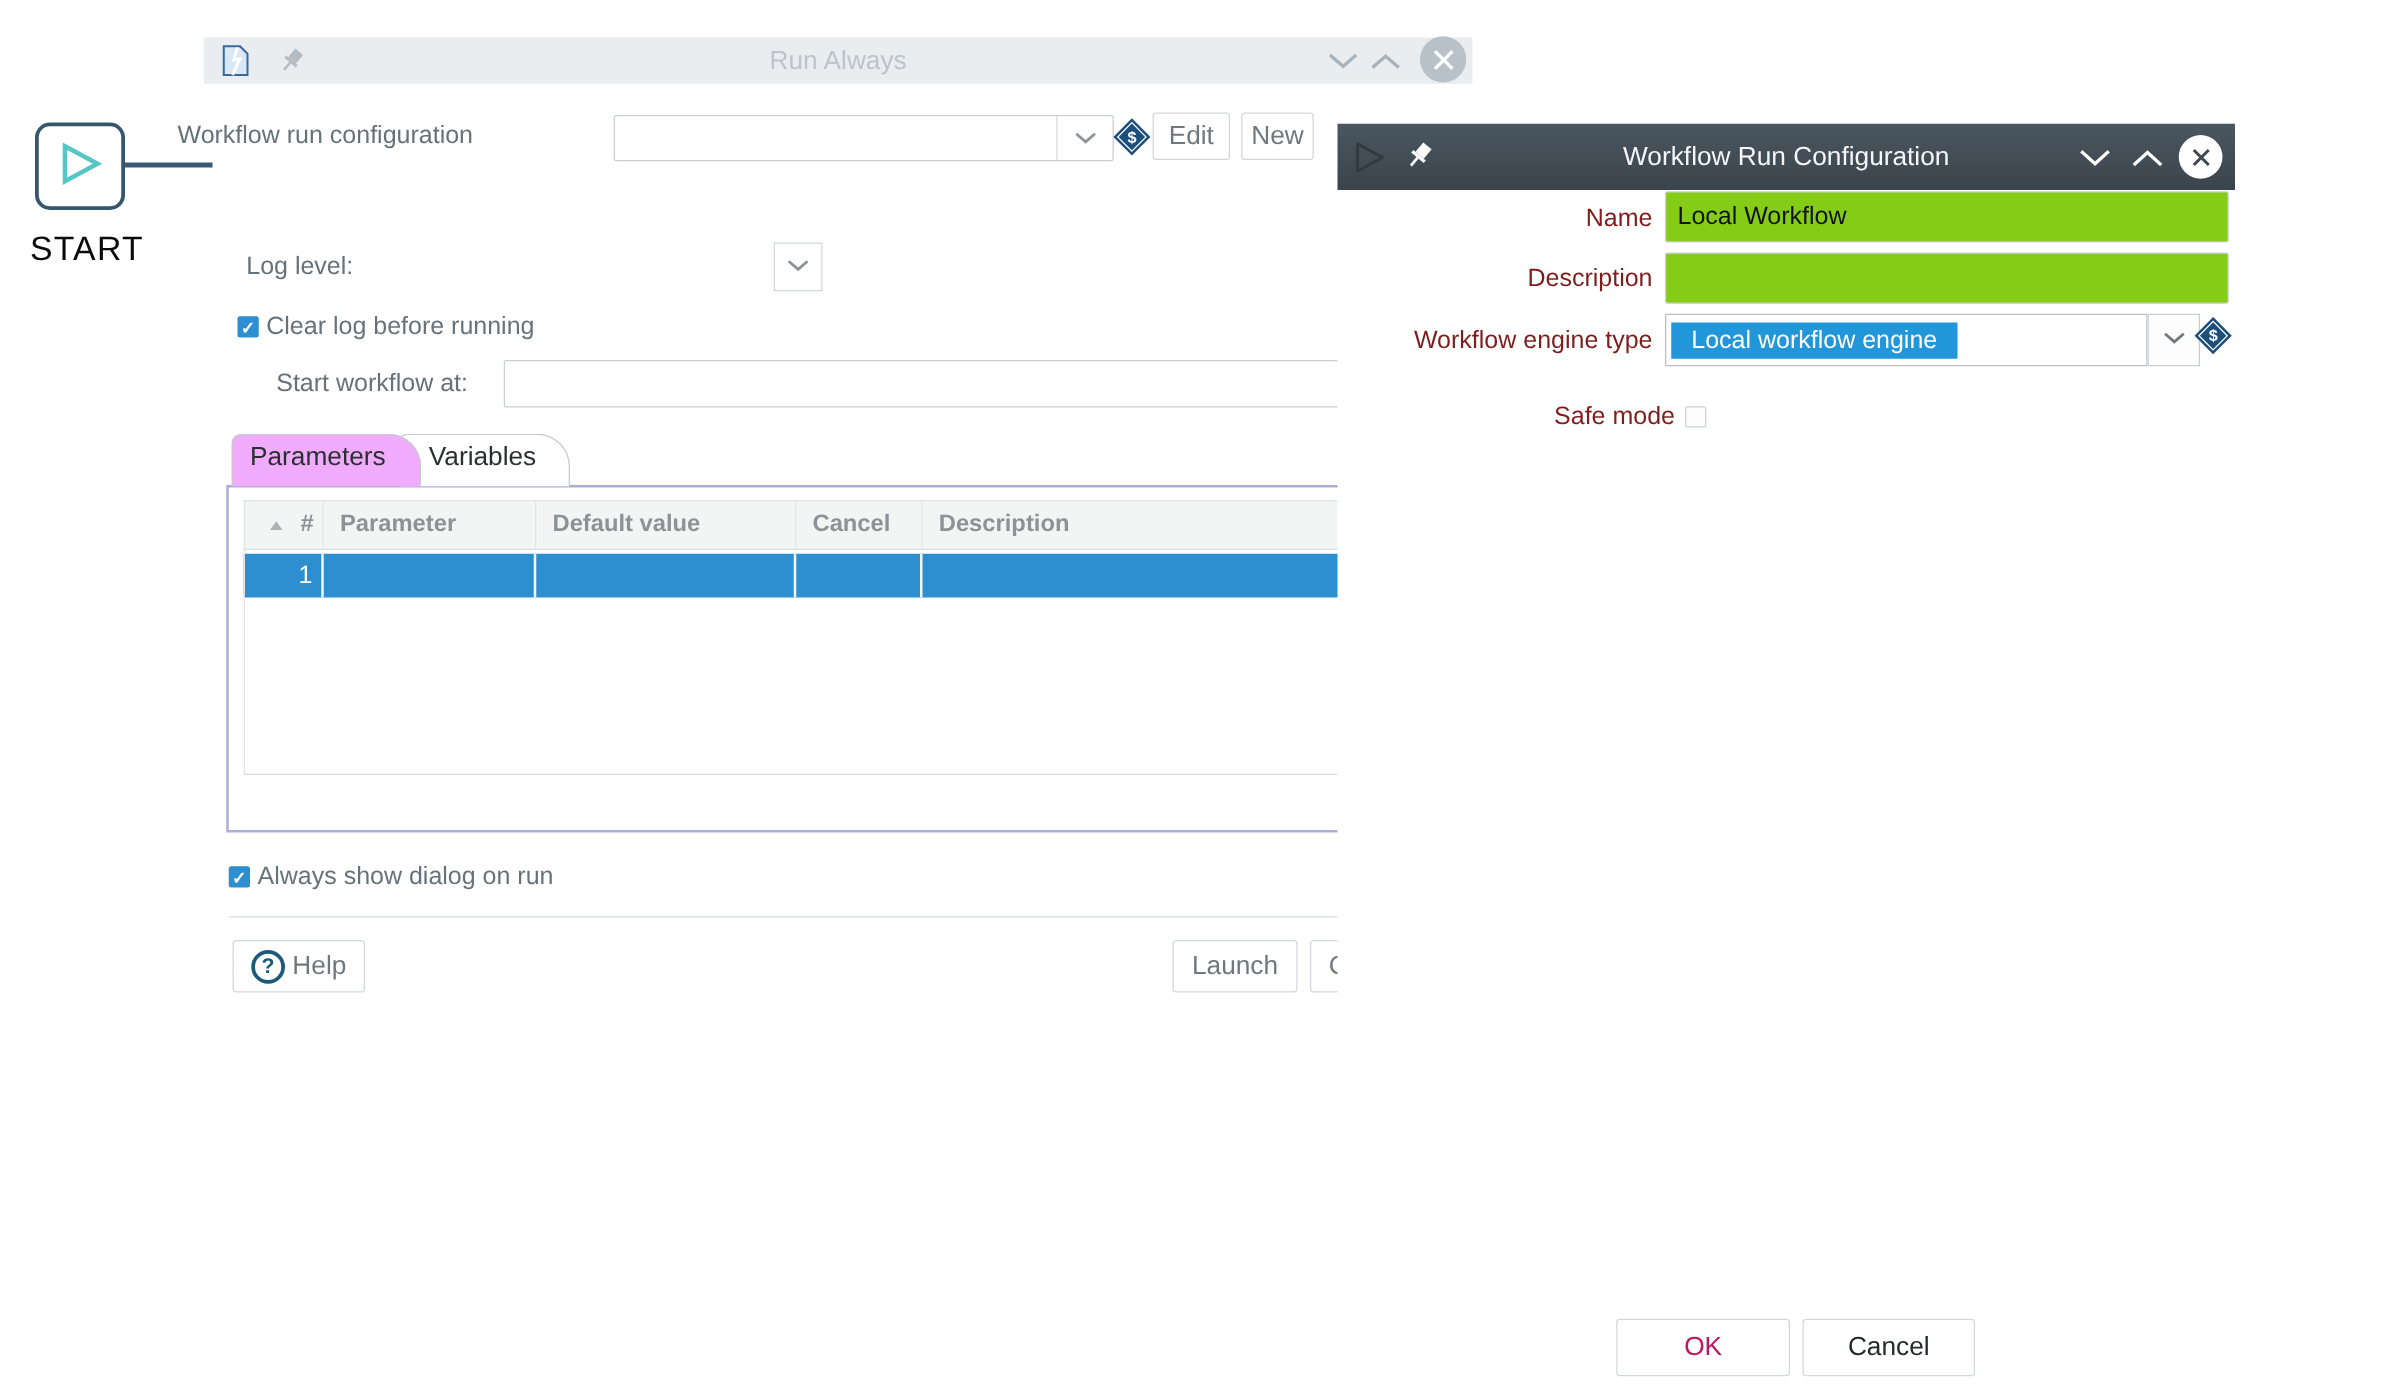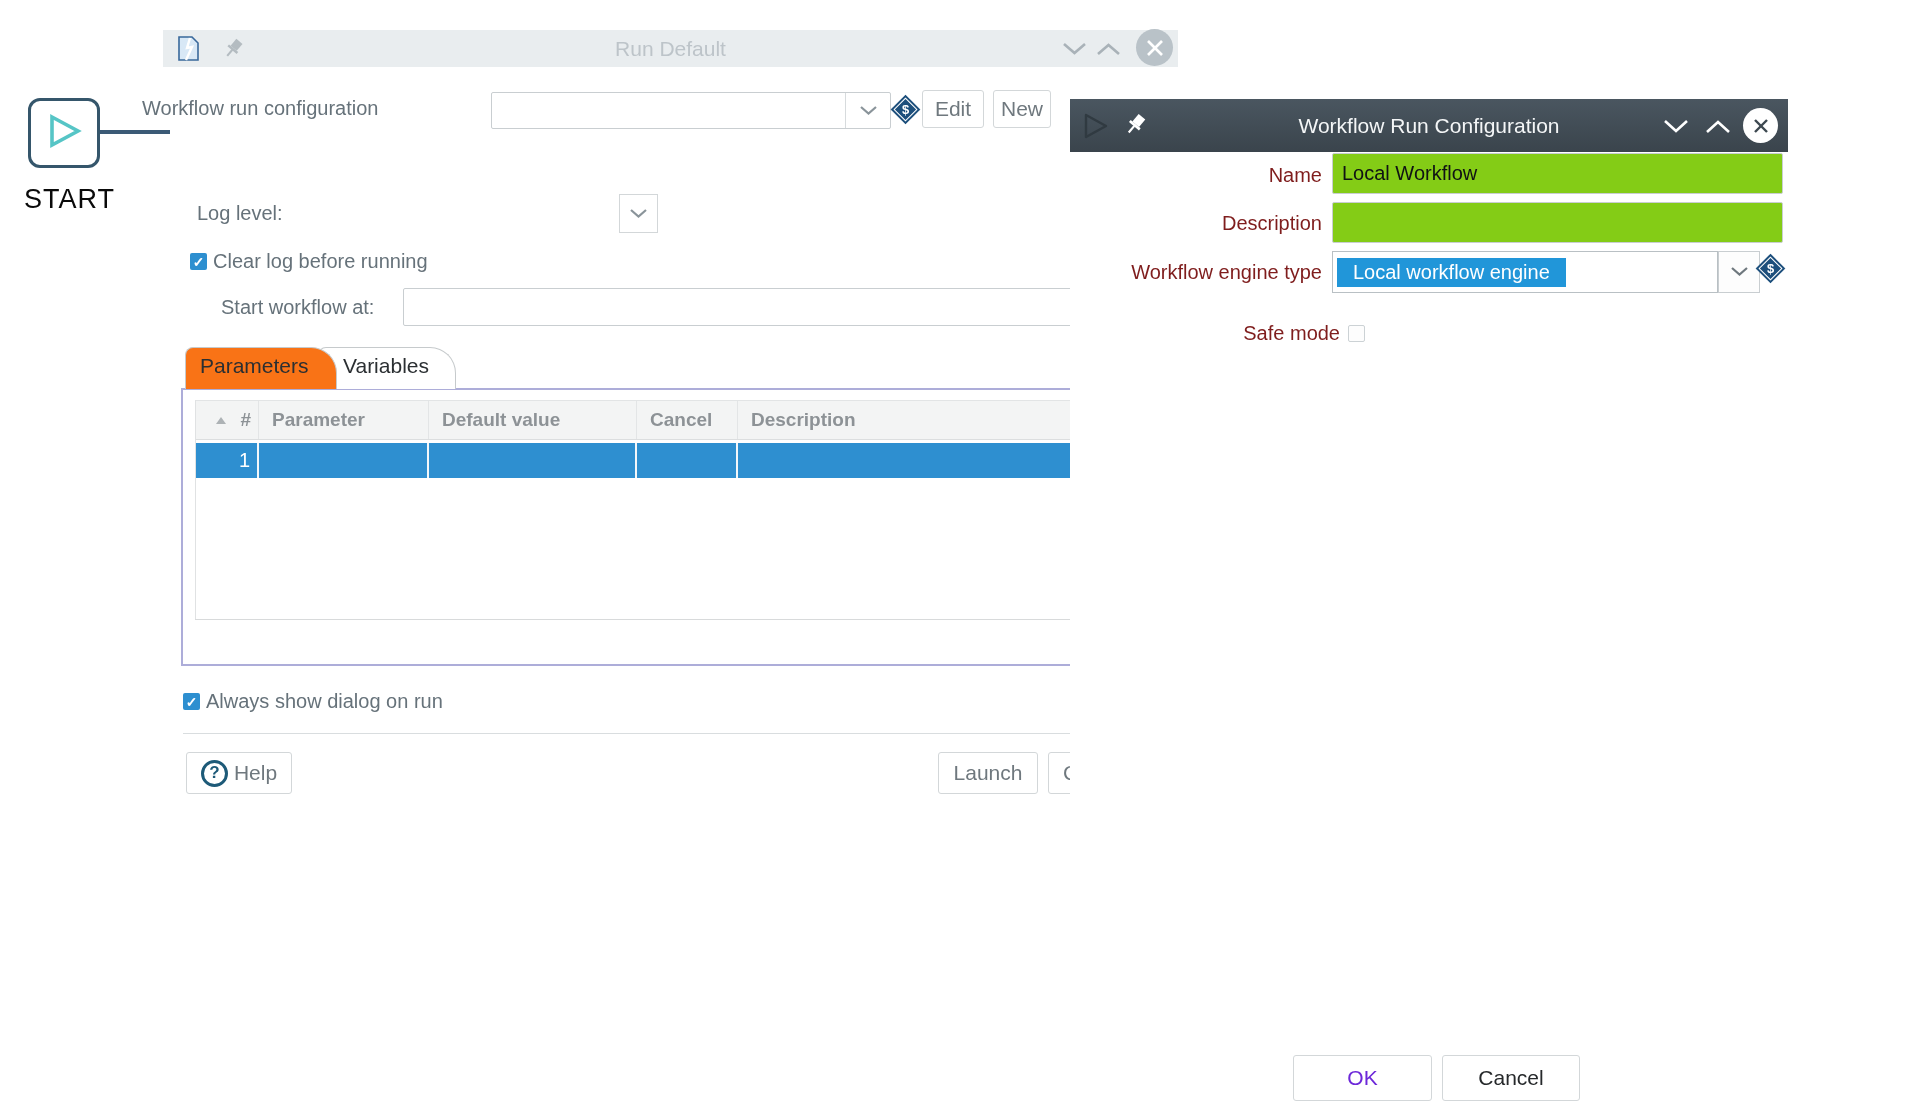--- a/index.html
+++ b/index.html
@@ -101,21 +101,21 @@
                         background:#ffffff; display:flex; align-items:center; justify-content:center; }
 
   .f-label { position:absolute; width:250px; text-align:right; color:#7f1d1d; font-size:20px; }
   .f-input { position:absolute; left:262px; width:451px; height:41px; font-size:20px; padding-left:9px;
              border:1px solid #c9ced1; border-radius:2px; background:#84cc16; color:#101214; }
   .engine-combo { position:absolute; left:262px; top:152px; width:386px; height:42px; border:1px solid #b9c0c4;
                   background:#fff; display:flex; align-items:center; padding-left:4px; }
   .engine-sel { background:#2196d9; color:#fff; font-size:20px; padding:3px 16px; }
   .engine-arrowbtn { position:absolute; left:648px; top:152px; width:42px; height:42px; border:1px solid #c9ced1;
                      background:#fdfdfd; display:flex; align-items:center; justify-content:center; }
-  .ok-btn { position:absolute; left:223px; top:956px; width:139px; height:46px; color:#6d28d9; }
+  .ok-btn { position:absolute; left:223px; top:956px; width:139px; height:46px; color:#be185d; }
   .cancel-btn { position:absolute; left:372px; top:956px; width:138px; height:46px; color:#26292b; }
 </style>
 </head>
 <body>
 
 <div id="stage">
 
   <div class="abs connector"></div>
   <div class="abs start-box">
     <span>
@@ -135,21 +135,21 @@
     </span>
     <span class="ro-ticon" style="left:58px; top:7px;">
       <svg width="24" height="24" viewBox="0 0 24 24">
         <g transform="rotate(40 12 12)" fill="#b4bcc1">
           <rect x="8" y="2" width="8" height="9"></rect>
             <rect x="6" y="11" width="12" height="2.5"></rect>
             <rect x="11" y="13" width="2" height="8"></rect>
         </g>
       </svg>
     </span>
-    <span class="ro-title">Run Default</span>
+    <span class="ro-title">Run Always</span>
     <span class="winbtn" style="left:898px;">
       <svg width="25" height="14">
           <polyline points="2,2 12.5,11 23,2" fill="none" stroke="#a9b2b8" stroke-width="2.6"></polyline>
         </svg>
     </span>
     <span class="winbtn" style="left:932px;">
       <svg width="25" height="14">
           <polyline points="2,12 12.5,3 23,12" fill="none" stroke="#a9b2b8" stroke-width="2.6"></polyline>
         </svg>
     </span>
@@ -190,21 +190,21 @@
     <span class="checkbox checked" style="color:#fff; font-size:14px; font-weight:bold;">✓</span>
     <span class="label-gray">Clear log before running</span>
   </div>
   <span class="abs label-gray startwf-label">Start workflow at:</span>
   <input class="abs box startwf-input" value="" style="">
 
   <div class="abs tabpanel"></div>
   <div class="abs tab tab-vars">
     <span>Variables</span>
   </div>
-  <div class="abs tab tab-params" style="background:#f97316;">
+  <div class="abs tab tab-params" style="background:#f0abfc;">
     <span>Parameters</span>
   </div>
 
   <div class="abs thead">
     <div class="th c0">
       <span class="sort-tri"></span>
       <span>#</span>
     </div>
     <div class="th c1">Parameter</div>
     <div class="th c2">Default value</div>

